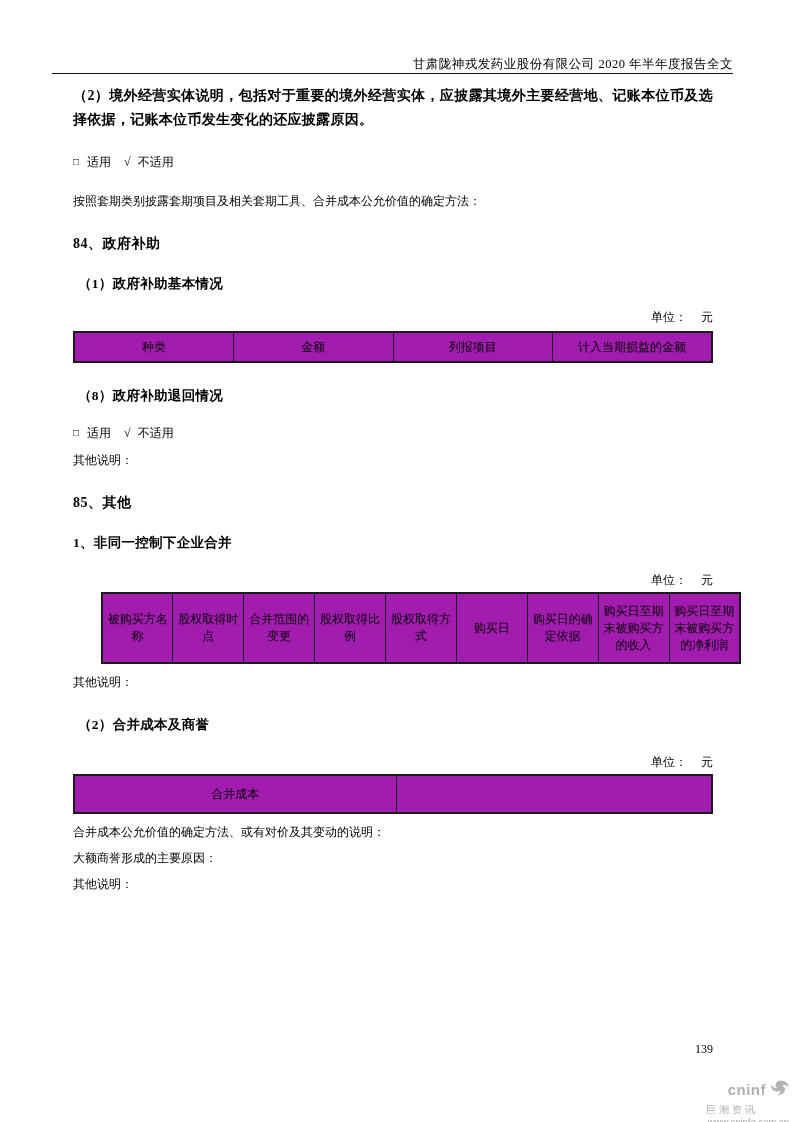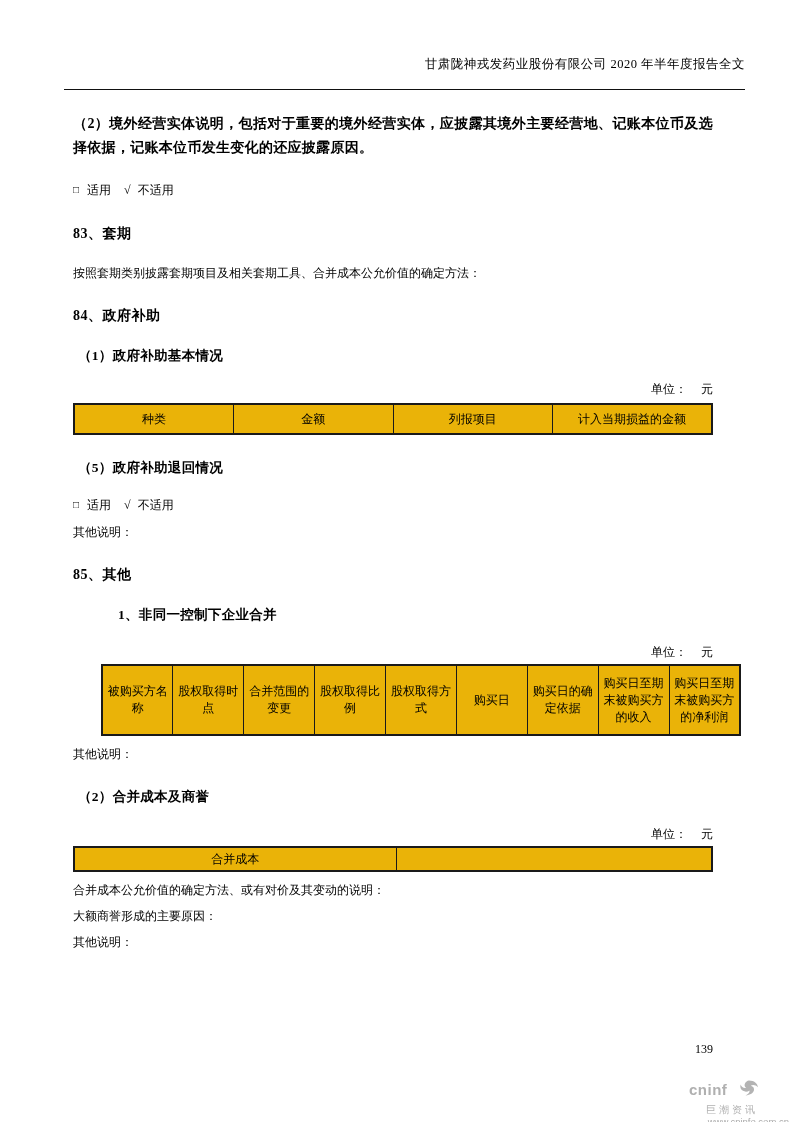--- a/index.html
+++ b/index.html
@@ -8,28 +8,28 @@
     width:793px; height:1122px;
     font-family:"Liberation Serif","DejaVu Serif",serif;
     color:#000;
     position:relative;
     overflow:hidden;
   }
   .page { position:relative; width:793px; height:1122px; background:#fff; }
 
   
   .doc-header {
-    position:absolute; left:64px; top:56px; width:681px;
+    position:absolute; left:52px; top:56px; width:681px;
     text-align:right; font-size:12.5px; letter-spacing:0.5px;
-    padding-bottom:16px;
+    padding-bottom:0;
     border-bottom:1.6px solid #111;
   }
 
   
-  .content { position:absolute; left:73px; top:112px; width:640px; }
+  .content { position:absolute; left:73px; top:84px; width:640px; }
 
   .p-bold {
     font-size:14px; font-weight:bold; line-height:1.72;
     text-align:justify; letter-spacing:0.3px;
   }
   .applicable { margin-top:22px; font-size:12px; line-height:16px; }
   .applicable .box { font-size:10px; position:relative; top:-1px; }
   .applicable .chk { margin-left:10px; margin-right:4px; }
   .applicable .lbl1 { margin-left:5px; }
 
@@ -40,39 +40,39 @@
   .note   { margin-top:10px; font-size:12px; line-height:16px; }
 
   .unit-line { margin-top:16px; font-size:12px; line-height:16px; text-align:right; }
   .unit-line .unit-val { margin-left:14px; }
   .unit-line.tight { margin-top:20px; }
 
   table { width:100%; border-collapse:collapse; table-layout:fixed; margin-top:6px; }
   table.t-merger { margin-top:4px;margin-left:28px; }
   table.t-cost   { margin-top:4px; }
   th {
-    background:#eab308;
+    background:#a21caf;
     border:1px solid #1a1a1a;
     font-weight:normal; font-size:12px; line-height:17px;
     text-align:center; vertical-align:middle;
     padding:2px 3px;
   }
   table { border:2px solid #1a1a1a; }
   .t-subsidy th { height:30px; }
   .t-merger  th { height:70px; }
-  .t-cost    th { height:24px; }
+  .t-cost    th { height:38px; }
 
   
   .page-number { position:absolute; right:80px; top:1042px; font-size:12px; }
   .brand {
     position:absolute; right:4px; top:1080px; width:100px;
     font-family:"Liberation Sans","DejaVu Sans",sans-serif;
     color:#b0b0b0; text-align:right; line-height:1.1;
   }
-  .brand-row { display:flex; align-items:center; gap:12px; }
+  .brand-row { display:flex; align-items:center; justify-content:flex-end; gap:4px; }
   .brand-name { font-size:15px; font-weight:bold; letter-spacing:0.5px; color:#b0b0b0; }
   .brand-cn { font-size:10px; letter-spacing:3px; margin-top:4px; padding-right:14px;text-align:center; }
   .brand-url { font-size:9.5px; margin-top:2px; color:#aaaaaa; }
 </style>
 </head>
 <body>
 
 <div class="page">
 
   <div class="doc-header">甘肃陇神戎发药业股份有限公司 2020 年半年度报告全文</div>
@@ -81,56 +81,55 @@
 
     <p class="p-bold">（2）境外经营实体说明，包括对于重要的境外经营实体，应披露其境外主要经营地、记账本位币及选择依据，记账本位币发生变化的还应披露原因。</p>
 
     <div class="applicable">
       <span class="box">□</span>
       <span class="lbl1">适用</span>
       <span class="chk">√</span>
       <span>不适用</span>
     </div>
 
-    <div class="h-num">83、套期</div>
     <p class="bodytxt">按照套期类别披露套期项目及相关套期工具、合并成本公允价值的确定方法：</p>
 
     <div class="h-num">84、政府补助</div>
     <div class="h-sub">（1）政府补助基本情况</div>
 
     <div class="unit-line">
       <span>单位：</span><span class="unit-val">元</span>
     </div>
 
     <table class="t-subsidy">
       <tbody>
           <tr>
         <th>种类</th>
         <th>金额</th>
         <th>列报项目</th>
         <th>计入当期损益的金额</th>
       </tr>
     </tbody>
       </table>
 
-    <div class="h-sub" style="margin-top:24px;">（5）政府补助退回情况</div>
+    <div class="h-sub" style="margin-top:24px;">（8）政府补助退回情况</div>
 
     <div class="applicable" style="margin-top:20px;">
       <span class="box">□</span>
       <span class="lbl1">适用</span>
       <span class="chk">√</span>
       <span>不适用</span>
     </div>
 
     <p class="note">其他说明：</p>
 
     <div class="h-num">85、其他</div>
 
 
-    <div class="h-sub" style="padding-left:0;margin-left:45px;">1、非同一控制下企业合并</div>
+    <div class="h-sub" style="padding-left:0;">1、非同一控制下企业合并</div>
 
 
     <div class="unit-line tight">
       <span>单位：</span><span class="unit-val">元</span>
     </div>
 
     <table class="t-merger">
       <tbody>
           <tr>
         <th>被购买方名称</th>

